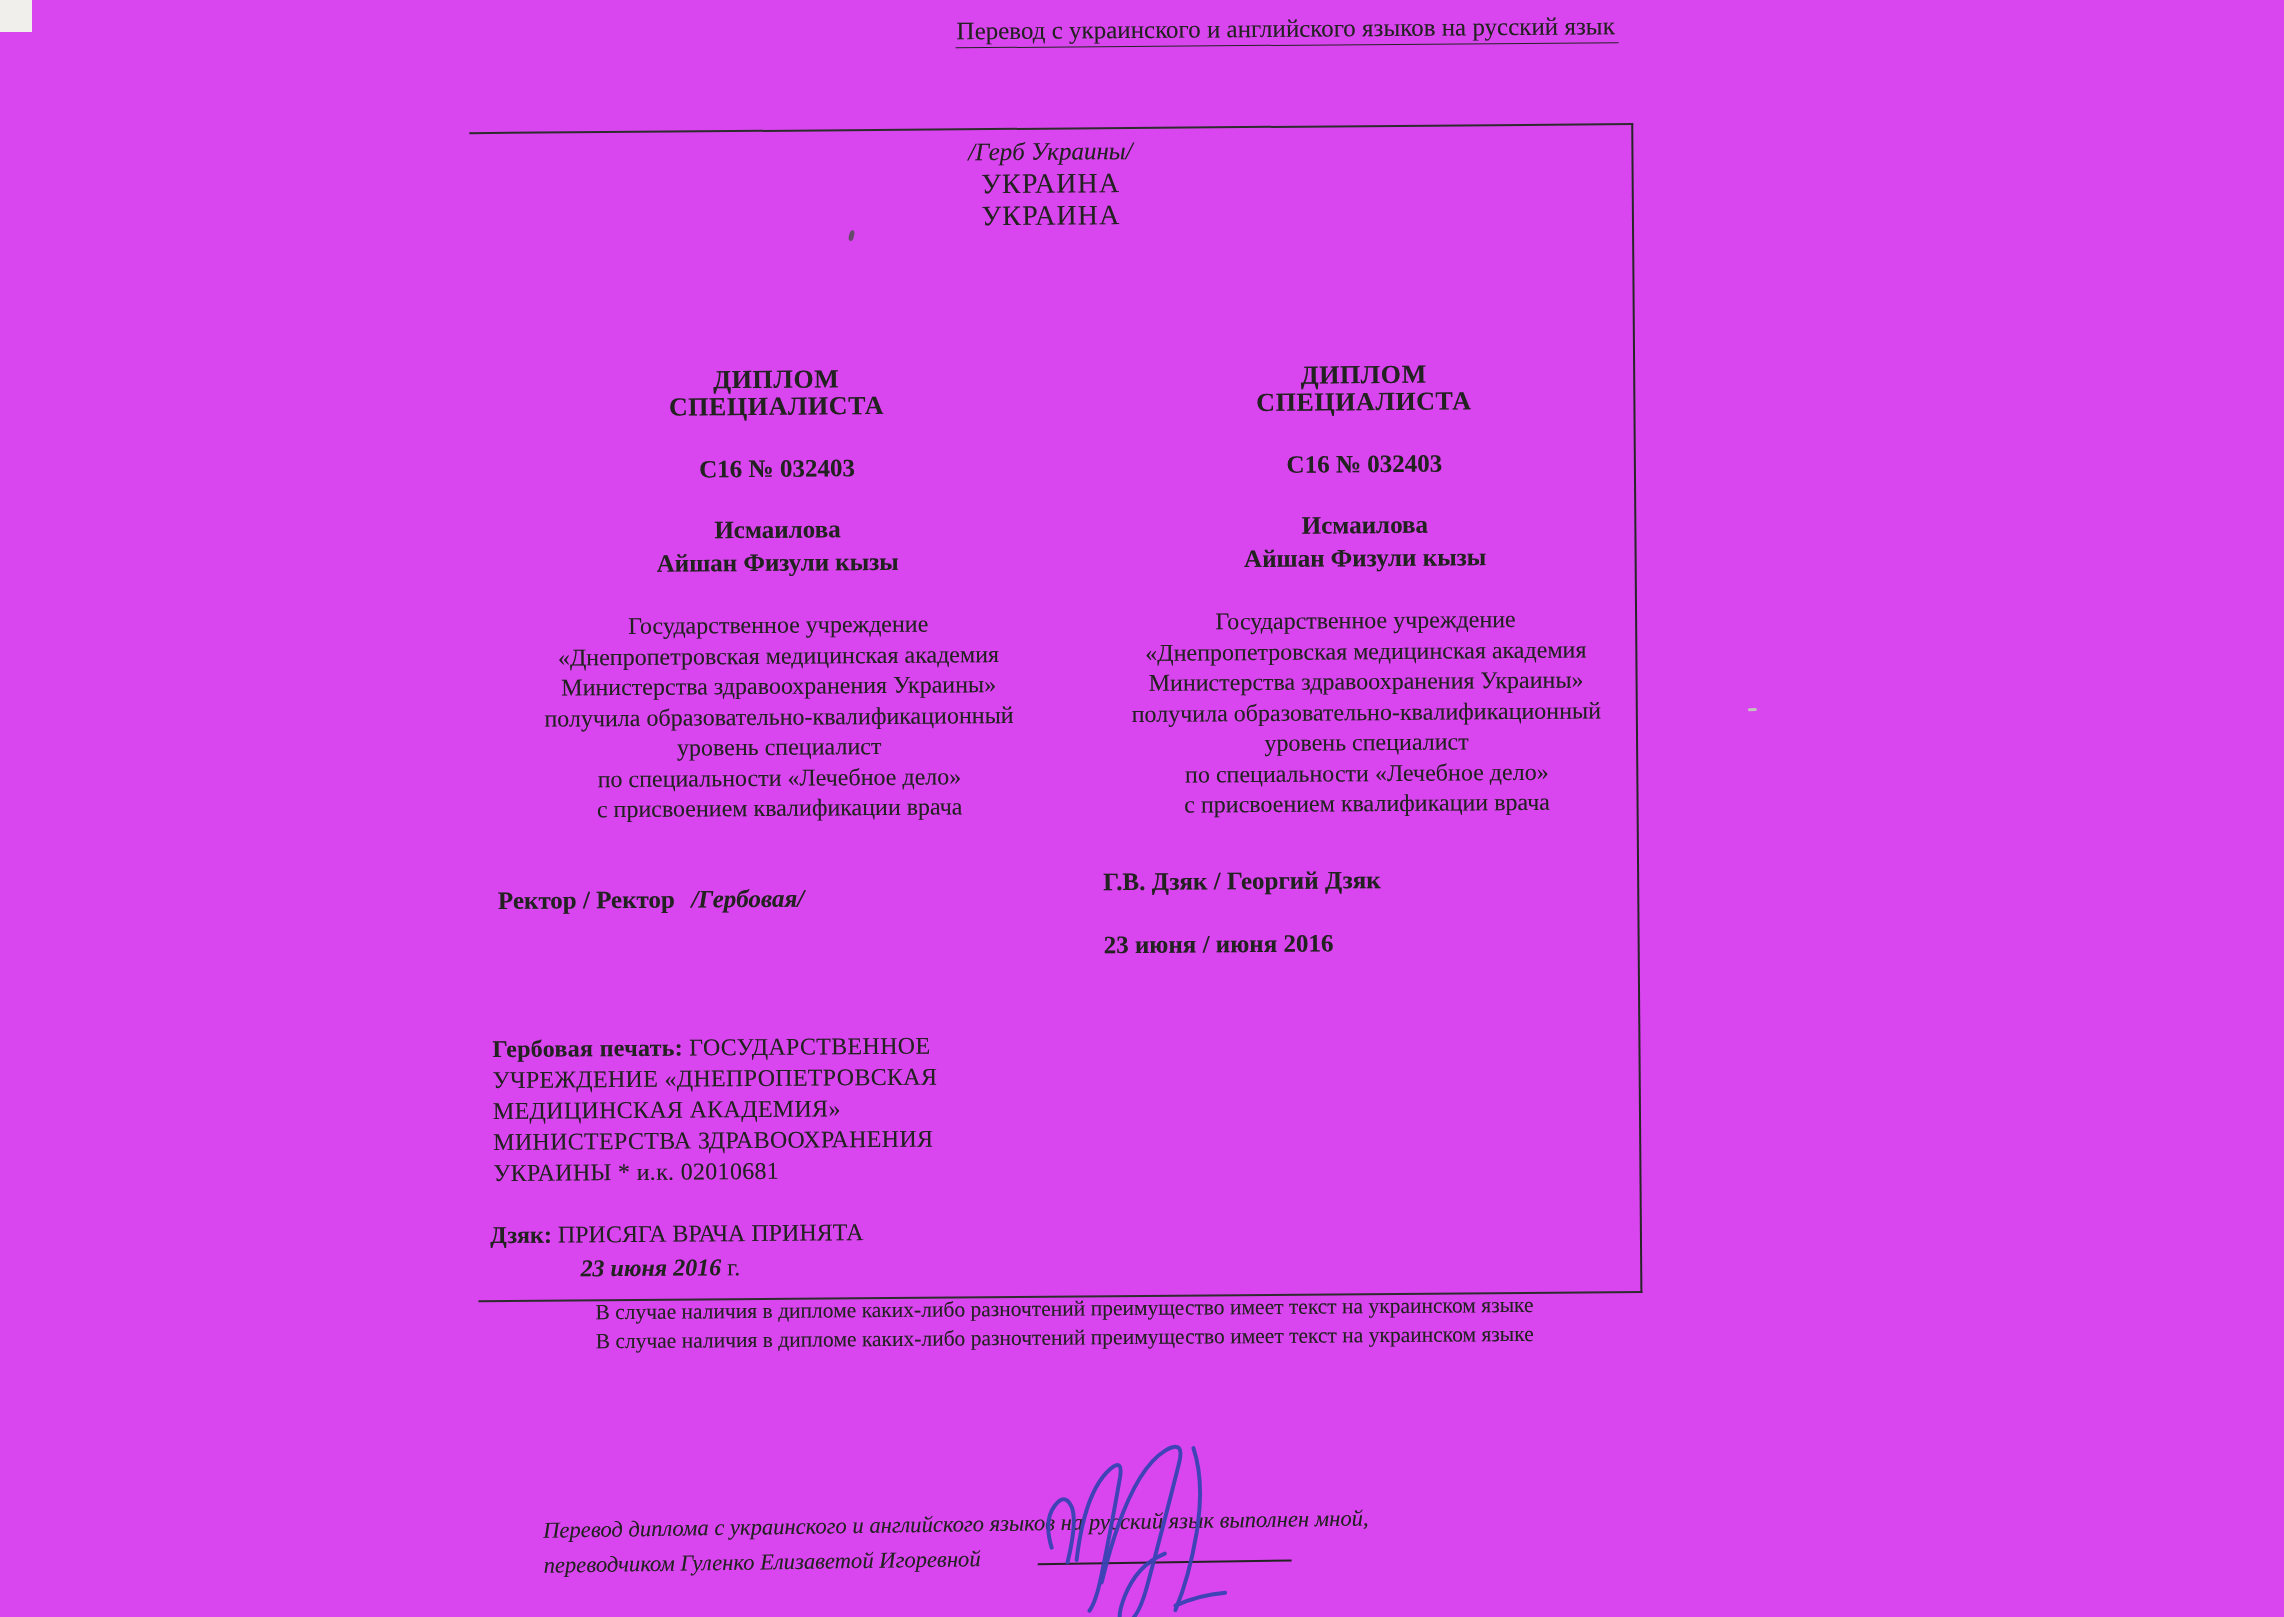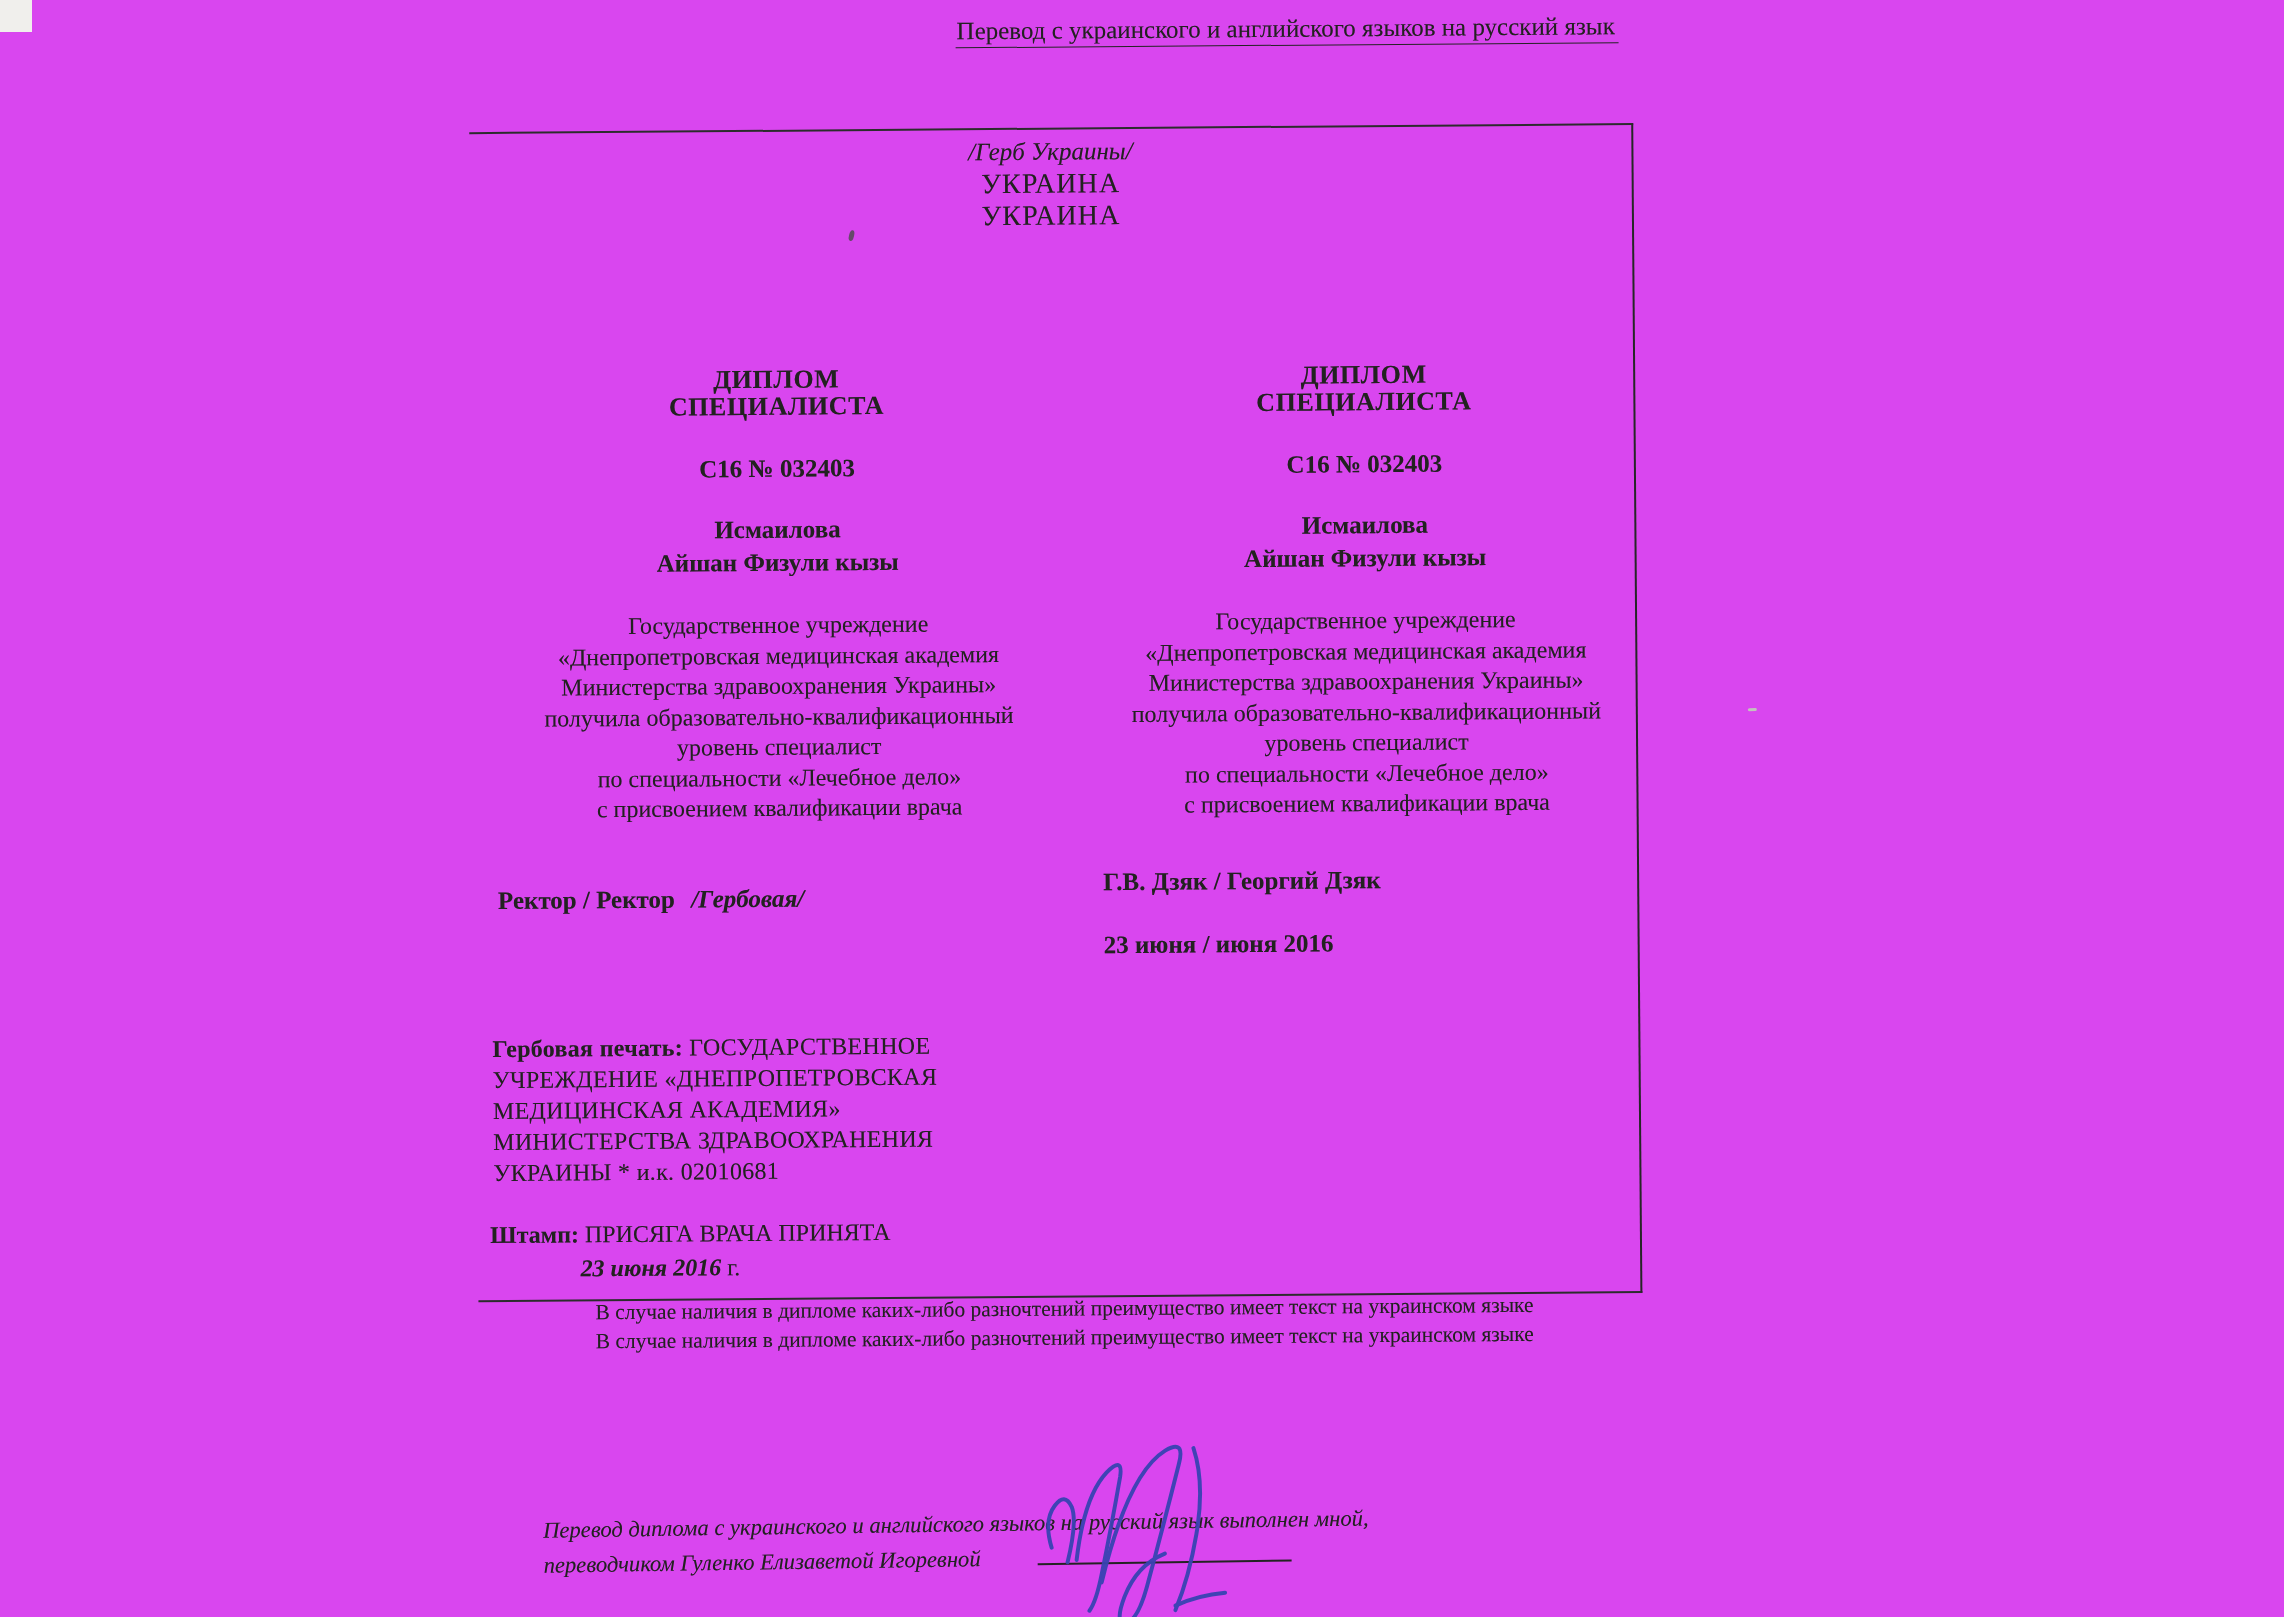--- a/index.html
+++ b/index.html
@@ -139,21 +139,21 @@
           <span>ГОСУДАРСТВЕННОЕ</span>
         </div>
         <div>УЧРЕЖДЕНИЕ «ДНЕПРОПЕТРОВСКАЯ</div>
         <div>МЕДИЦИНСКАЯ АКАДЕМИЯ»</div>
         <div>МИНИСТЕРСТВА ЗДРАВООХРАНЕНИЯ</div>
         <div>УКРАИНЫ * и.к. 02010681</div>
       </div>
 
       <div class="abs stamp-block">
         <div>
-          <span class="bold">Штамп:</span>
+          <span class="bold">Дзяк:</span>
           <span>ПРИСЯГА ВРАЧА ПРИНЯТА</span>
         </div>
         <div class="stamp-line2">
           <span class="bold ital">23 июня 2016</span>
           <span>г.</span>
         </div>
       </div>
 
     </div>
 

